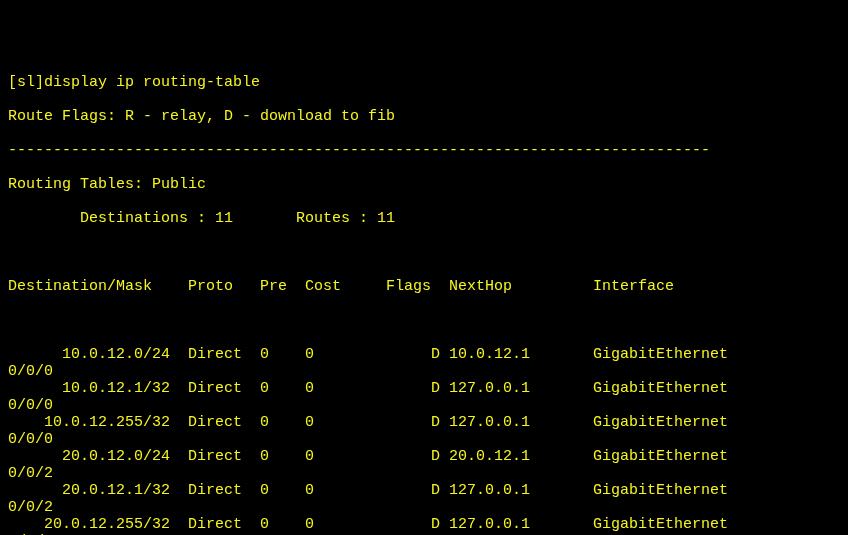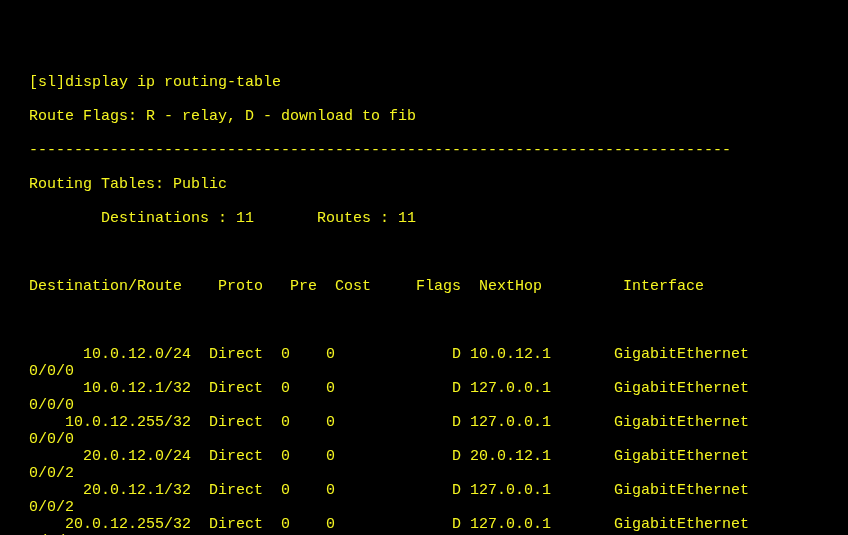--- a/index.html
+++ b/index.html
@@ -18,32 +18,31 @@
     color: #f5f521;
     white-space: pre;
     overflow: hidden;
   }
   .dashes {
     color: #f5f521;
   }
   .row {
     display: block;
     position: relative;
-    margin-left: 21px;
   }
 </style>
 </head>
 <body>
 
 
 
 <span class="row">[sl]display ip routing-table</span>
 <span class="row">Route Flags: R - relay, D - download to fib</span>
 <span class="row dashes">------------------------------------------------------------------------------</span>
 <span class="row">Routing Tables: Public</span>
 <span class="row">        Destinations : 11       Routes : 11</span>
 <span class="row"> </span>
-<span class="row" id="header-row">Destination/Route    Proto   Pre  Cost     Flags  NextHop         Interface</span>
+<span class="row" id="header-row">Destination/Mask    Proto   Pre  Cost     Flags  NextHop         Interface</span>
 <span class="row"> </span>
 <div id="routes-container"><span class="row">      10.0.12.0/24  Direct  0    0             D 10.0.12.1       GigabitEthernet</span><span class="row">0/0/0</span><span class="row">      10.0.12.1/32  Direct  0    0             D 127.0.0.1       GigabitEthernet</span><span class="row">0/0/0</span><span class="row">    10.0.12.255/32  Direct  0    0             D 127.0.0.1       GigabitEthernet</span><span class="row">0/0/0</span><span class="row">      20.0.12.0/24  Direct  0    0             D 20.0.12.1       GigabitEthernet</span><span class="row">0/0/2</span><span class="row">      20.0.12.1/32  Direct  0    0             D 127.0.0.1       GigabitEthernet</span><span class="row">0/0/2</span><span class="row">    20.0.12.255/32  Direct  0    0             D 127.0.0.1       GigabitEthernet</span><span class="row">0/0/2</span></div>
 
 
 
 
 </body></html>

